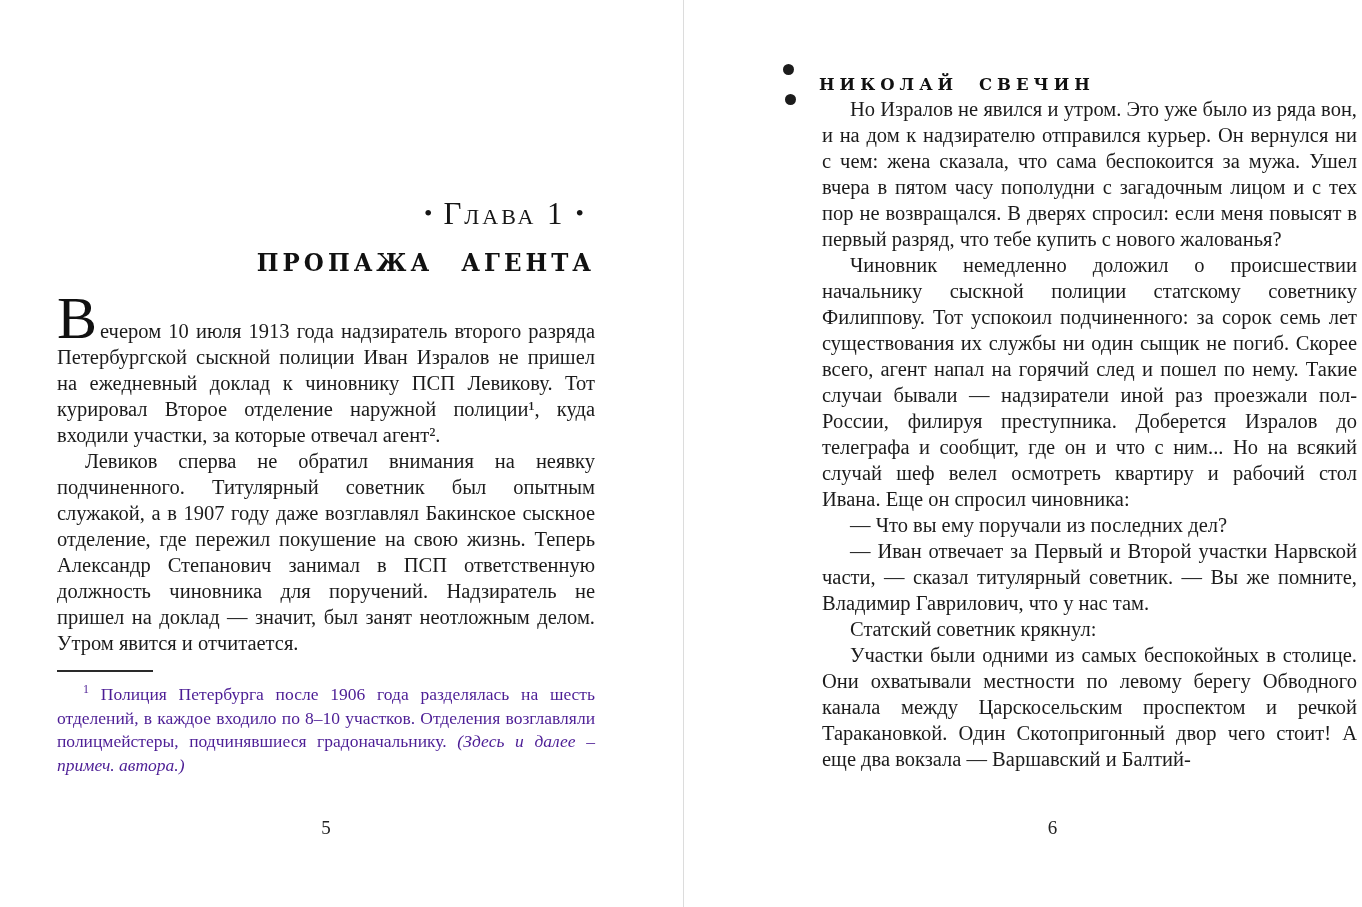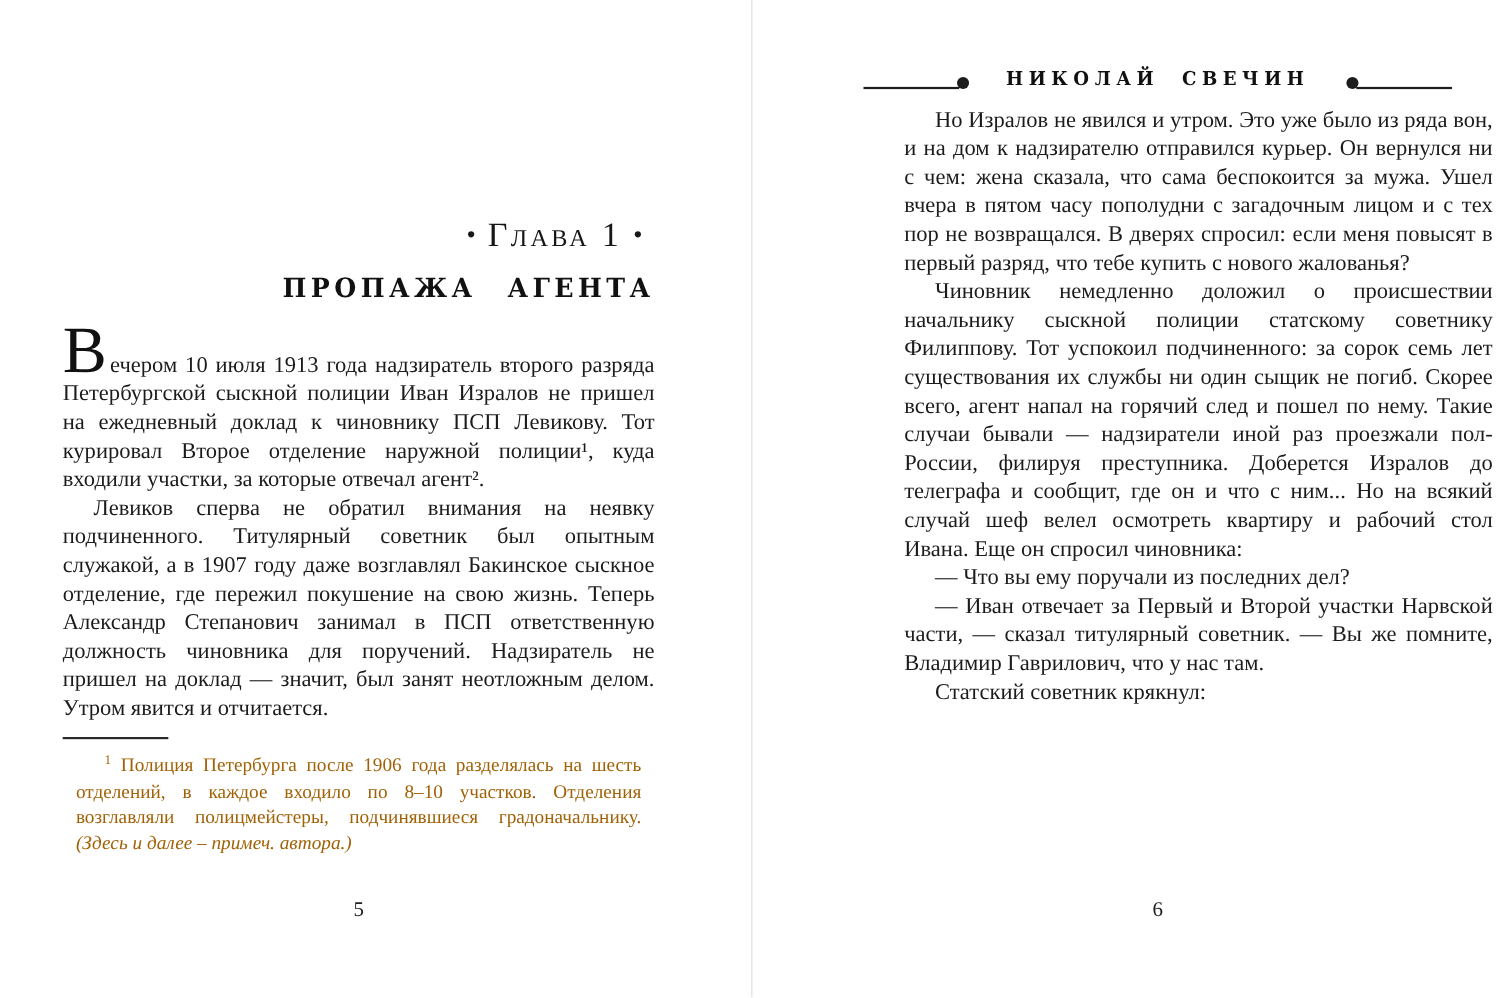--- a/index.html
+++ b/index.html
@@ -36,30 +36,30 @@
   }
   .para.indent { text-indent:28px; }
   .dropcap {
     font-size:60px; line-height:0; display:inline; margin-right:3px; color:#111;
   }
 
   
   .footnotes { position:absolute; top:670px; left:0; width:100%; }
   .fn-rule { width:96px; height:2px; background:#2a2a2a; margin-bottom:11px; }
   .footnote {
-    margin:12px; font-size:17.5px; line-height:23.5px; text-align:justify;
-    text-indent:26px; color:#a16207;
+    margin:0; font-size:17.5px; line-height:23.5px; text-align:justify;
+    text-indent:26px; color:#4c1d95;
   }
   .footnote sup { font-size:12px; line-height:0; }
   .footnote em { font-style:italic; }
 
   
   .running-header {
     position:absolute; top:62px; left:0; width:100%;
-    display:flex; align-items:flex-end;
+    display:flex; align-items:flex-start;flex-direction:column;
   }
   .running-header .rule { flex:1 1 auto; height:2px; background:#1c1c1c; }
   .running-header .dot {
     width:11px; height:11px; border-radius:50%; background:#1c1c1c;
     flex:0 0 auto;
   }
   .running-header .dot.left  { margin-left:-2px; }
   .running-header .dot.right { margin-right:-2px; }
   .running-header-text {
     flex:0 0 auto; padding:0 34px; font-family:"DejaVu Serif", serif;
@@ -111,18 +111,19 @@
       <span class="dot right"></span>
       <span class="rule"></span>
     </header>
 
     <div class="body-text">
       <p class="para indent">Но Изралов не явился и утром. Это уже было из ряда вон, и на дом к надзирателю отправился курьер. Он вернулся ни с чем: жена сказала, что сама беспокоится за мужа. Ушел вчера в пятом часу пополудни с загадочным лицом и с тех пор не возвращался. В дверях спросил: если меня повысят в первый разряд, что тебе купить с нового жалованья?</p>
       <p class="para indent">Чиновник немедленно доложил о происшествии начальнику сыскной полиции статскому советнику Филиппову. Тот успокоил подчиненного: за сорок семь лет существования их службы ни один сыщик не погиб. Скорее всего, агент напал на горячий след и пошел по нему. Такие случаи бывали — надзиратели иной раз проезжали пол-России, филируя преступника. Доберется Изралов до телеграфа и сообщит, где он и что с ним... Но на всякий случай шеф велел осмотреть квартиру и рабочий стол Ивана. Еще он спросил чиновника:</p>
       <p class="para indent">— Что вы ему поручали из последних дел?</p>
       <p class="para indent">— Иван отвечает за Первый и Второй участки Нарвской части, — сказал титулярный советник. — Вы же помните, Владимир Гаврилович, что у нас там.</p>
       <p class="para indent">Статский советник крякнул:</p>
+      <p class="para indent">Участки были одними из самых беспокойных в столице. Они охватывали местности по левому берегу Обводного канала между Царскосельским проспектом и речкой Таракановкой. Один Скотопригонный двор чего стоит! А еще два вокзала — Варшавский и Балтий-</p>
     </div>
 
     <div class="page-number">6</div>
   </section>
 
 </div>
 
 </body></html>

